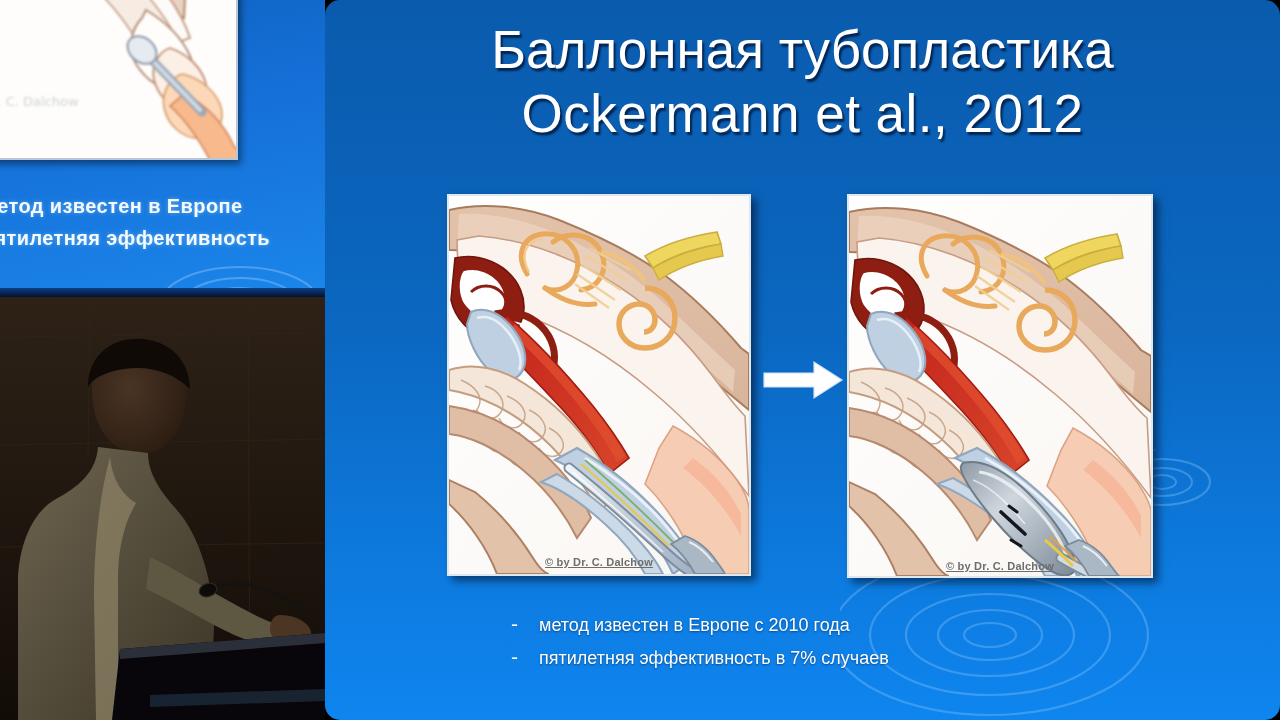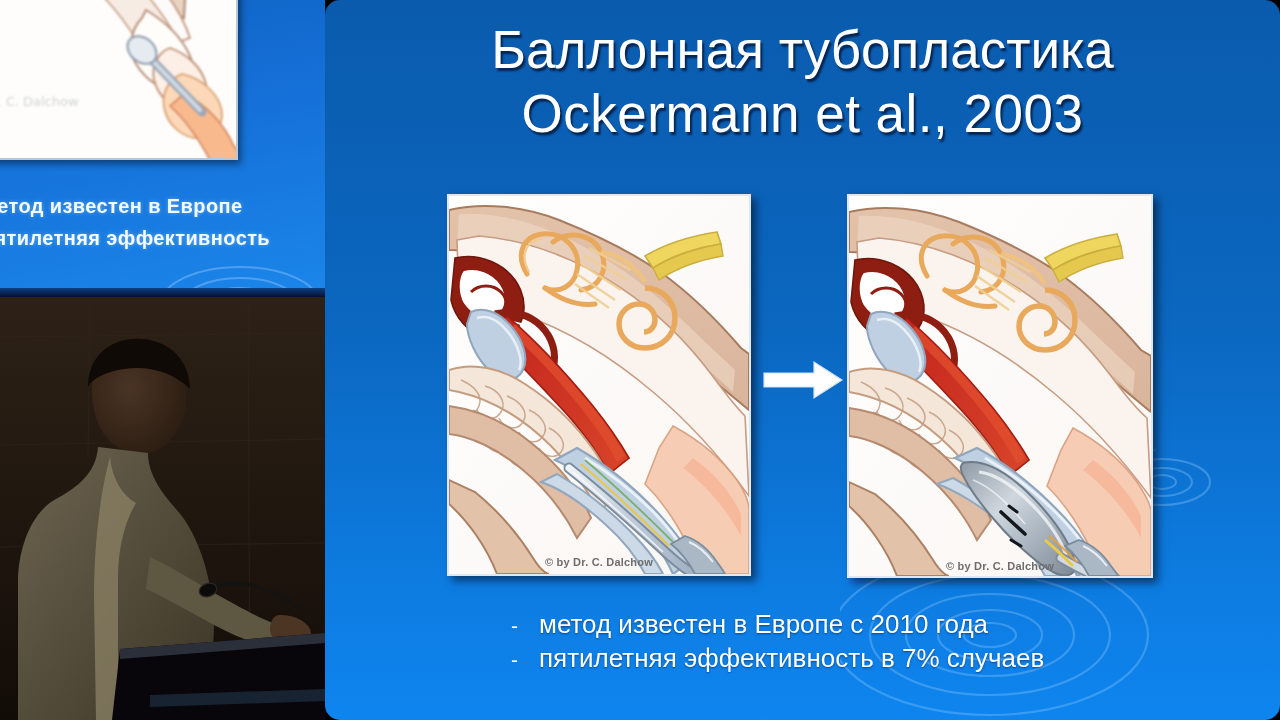--- a/index.html
+++ b/index.html
@@ -33,29 +33,29 @@
     text-shadow:2px 3px 2px rgba(2,26,62,.85);white-space:nowrap;}
   .title-l2{letter-spacing:.5px;}
 
   .figs{position:absolute;left:0;top:194px;width:955px;height:384px;}
   .fig{position:absolute;top:0;background:#ffffff;border:2px solid #dfe7ef;
     box-shadow:5px 5px 8px rgba(0,10,30,.55);overflow:hidden;}
   .fig-left{left:122px;width:300px;height:378px;}
   .fig-right{left:522px;width:302px;height:380px;}
   .fig-inner{position:absolute;inset:0;background:#ffffff;}
   .fig-credit{position:absolute;left:0;bottom:6px;width:100%;text-align:center;
-    font-size:11px;color:#6d6d6d;font-weight:bold;letter-spacing:.2px;font-family:"Liberation Sans",sans-serif;}
+    font-size:11px;color:#6d6d6d;font-weight:bold;letter-spacing:.2px;font-family:"Liberation Sans",sans-serif;text-decoration:underline;}
   .fig-right .fig-credit{bottom:4px;}
 
   .arrow{position:absolute;left:437px;top:166px;width:82px;height:40px;}
 
   .bullets{position:absolute;left:0;top:608px;width:955px;}
   .bullet{display:flex;align-items:baseline;padding-left:186px;line-height:32px;}
   .bullet .dash{color:#ffffff;font-size:21px;width:28px;flex:0 0 28px;}
-  .bullet .btext{color:#ffffff;font-size:26px;white-space:nowrap;
+  .bullet .btext{color:#ffffff;font-size:18px;white-space:nowrap;
     text-shadow:0 1px 2px rgba(3,30,70,.55);}
 </style>
 </head>
 <body>
 
 <div class="stage">
 
   <div class="video-panel">
 
     <div class="vp-screen">
@@ -153,21 +153,21 @@
       <g fill="none" stroke="#a8d8ff" stroke-width="2">
         <ellipse cx="322" cy="62" rx="14" ry="7"></ellipse>
         <ellipse cx="322" cy="62" rx="30" ry="14"></ellipse>
         <ellipse cx="322" cy="62" rx="48" ry="23"></ellipse>
         <path d="M260 46 C268 36 290 30 316 30" opacity=".6"></path>
       </g>
     </svg>
 
     <div class="title">
       <div>Баллонная тубопластика</div>
-      <div class="title-l2">Ockermann et al., 2003</div>
+      <div class="title-l2">Ockermann et al., 2012</div>
     </div>
 
     <div class="figs">
 
       <div class="fig fig-left">
         <div class="fig-inner">
           <svg viewBox="0 0 300 378" width="300" height="378">
             <defs>
               <linearGradient id="bgw1" x1="0" y1="0" x2="1" y2="1">
                 <stop offset="0" stop-color="#ffffff"></stop>

